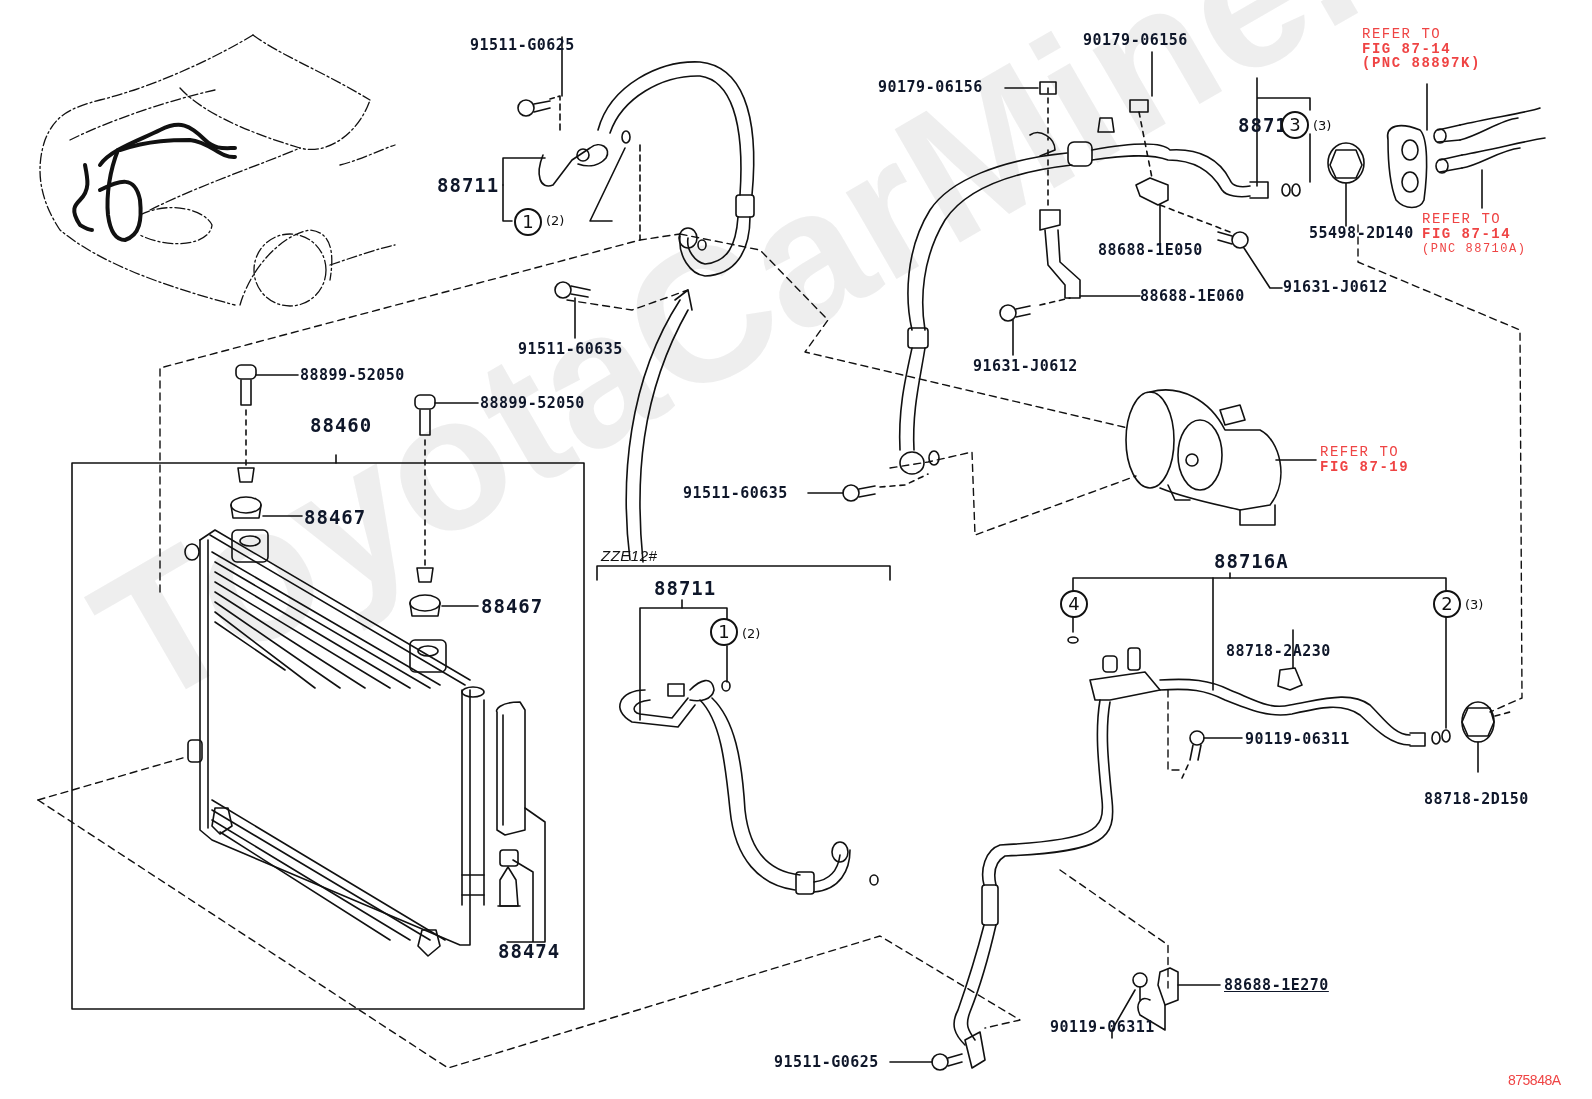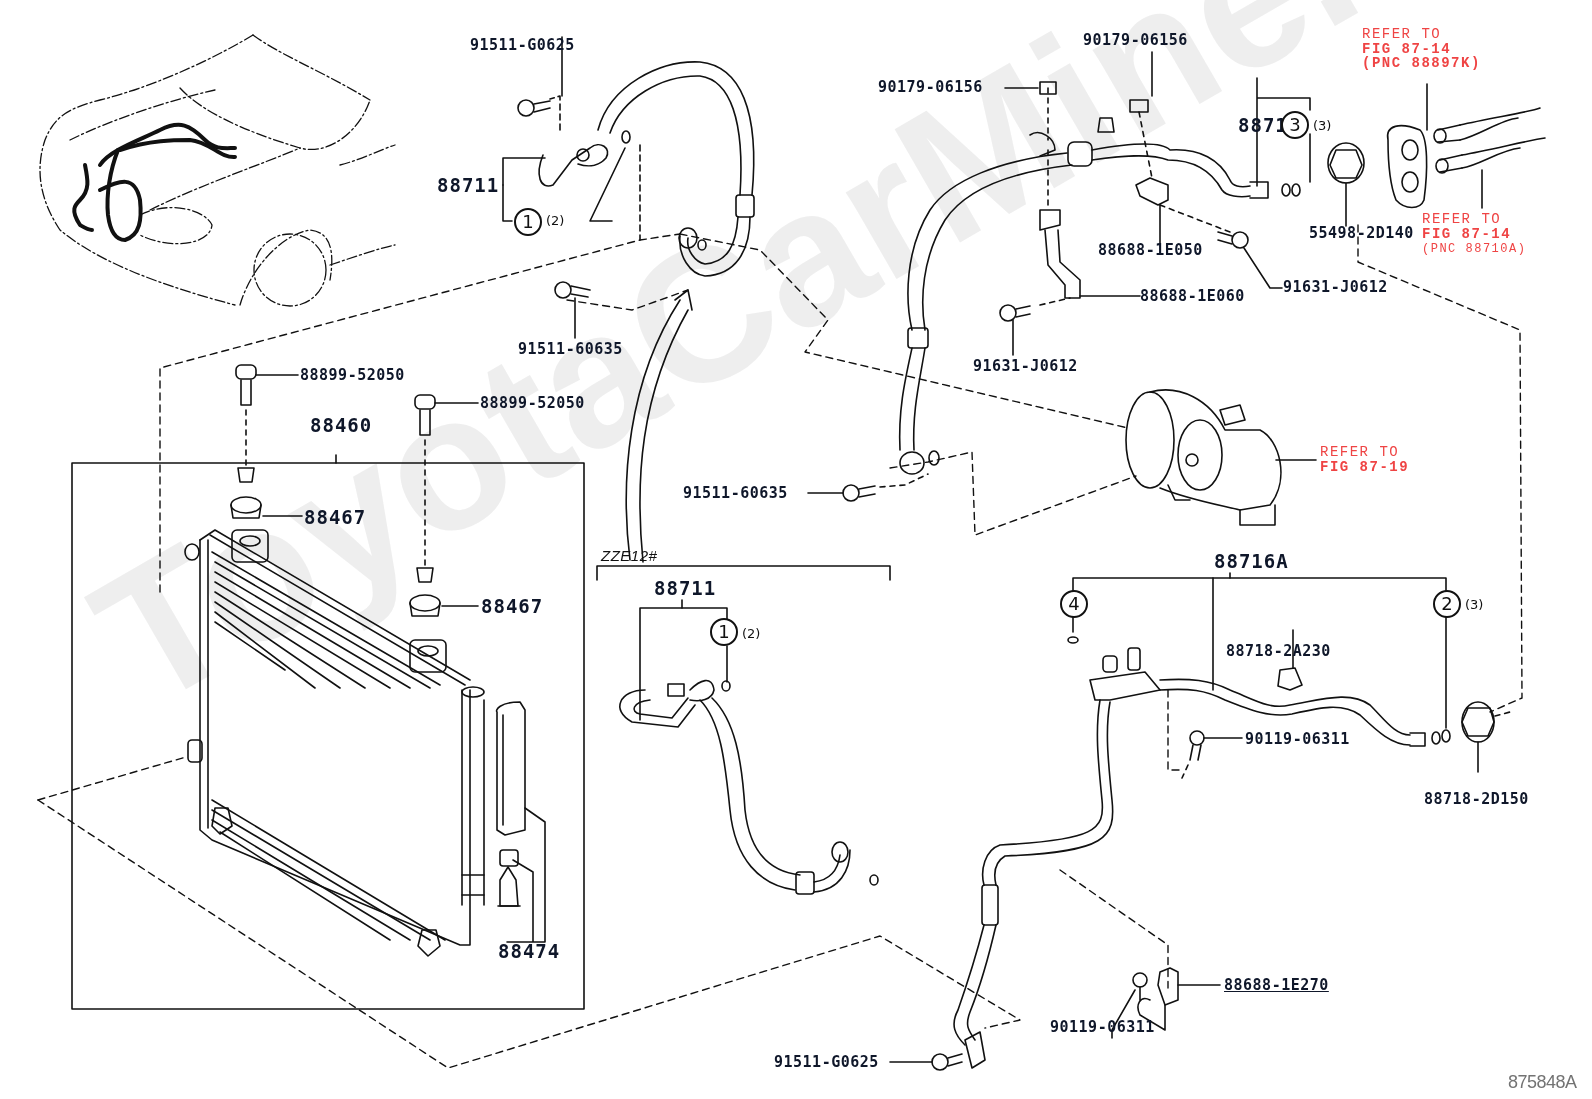--- a/index.html
+++ b/index.html
@@ -7,21 +7,21 @@
   #stage { position: absolute; left: 0; top: 0; width: 1592px; height: 1099px; }
   svg { position: absolute; left: 0; top: 0; }
   .lbl { position: absolute; font-family: "DejaVu Sans Mono", "Liberation Mono", monospace; font-weight: bold; color: #0f172a; white-space: nowrap; line-height: 1; cursor: pointer; }
   .lbl.s { font-size: 15px; letter-spacing: 0.5px; }
   .lbl.l { font-size: 19px; letter-spacing: 1px; }
   .note { position: absolute; font-family: "Liberation Mono", "DejaVu Sans Mono", monospace; font-size: 14px; color: #ef4444; white-space: pre; line-height: 1.05; letter-spacing: 1.5px; }
   .note b { font-weight: bold; }
   .qty { position: absolute; font-family: "DejaVu Sans", sans-serif; font-size: 13px; color: #111; white-space: nowrap; }
   .circ { position: absolute; width: 24px; height: 24px; border: 2px solid #111; border-radius: 50%; font-family: "DejaVu Sans", sans-serif; font-size: 18px; text-align: center; line-height: 24px; color: #111; background: #fff; box-sizing: content-box; }
   .variant { position: absolute; font-family: "Liberation Sans", sans-serif; font-style: italic; font-size: 15px; color: #111; letter-spacing: 0.5px; }
-  .figid { position: absolute; font-family: "Liberation Sans", sans-serif; font-size: 18px; color: #737373; letter-spacing: -0.5px; }
+  .figid { position: absolute; font-family: "Liberation Sans", sans-serif; font-size: 14px; color: #ef4444; letter-spacing: -0.5px; }
   .watermark { position: absolute; left: 60px; top: 560px; font-family: "Liberation Sans", sans-serif; font-size: 190px; font-weight: bold; color: #e9e9e9; transform: rotate(-30deg); transform-origin: left top; white-space: nowrap; pointer-events: none; opacity: 0.75; }
 </style>
 </head>
 <body>
 
 <div id="stage">
 
   <div class="watermark">ToyotaCarMine.ru</div>
 
   <svg width="1592" height="1099" viewBox="0 0 1592 1099" fill="none" stroke="#111" stroke-width="1.6" stroke-linecap="round" stroke-linejoin="round">

